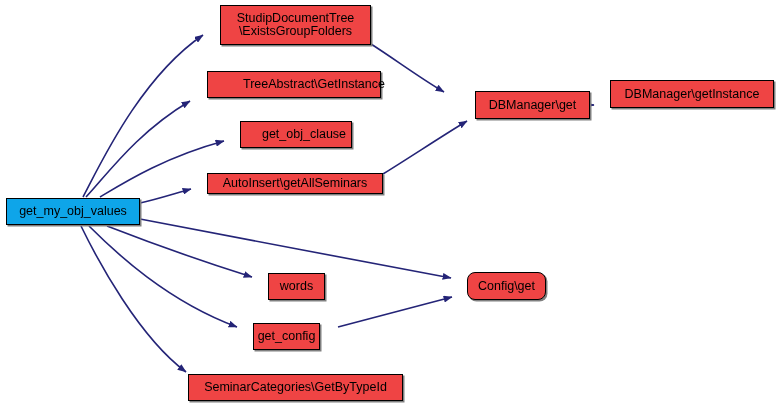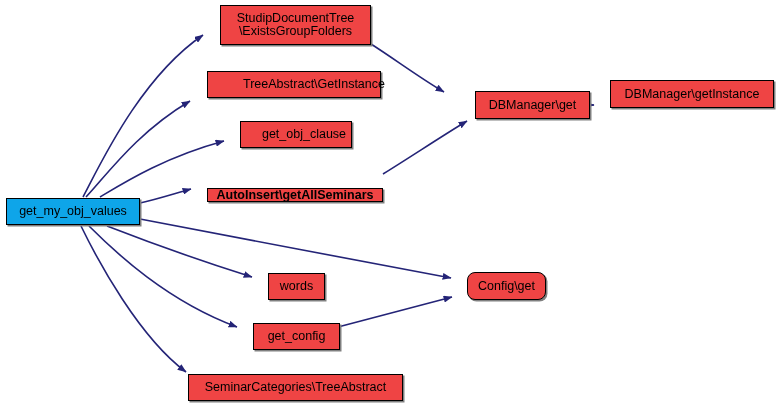--- a/index.html
+++ b/index.html
@@ -79,31 +79,31 @@
   <div class="node" style="left: 220px; top: 5px; width: 151px; height: 40px;">
     <span class="node-label">StudipDocumentTree
 \ExistsGroupFolders</span>
   </div>
   <div class="node" style="left: 207px; top: 71px; width: 174px; height: 27px; padding-left: 40px;">
     <span class="node-label">TreeAbstract\GetInstance</span>
   </div>
   <div class="node" style="left: 240px; top: 121px; width: 112px; height: 27px; padding-left: 16px;">
     <span class="node-label">get_obj_clause</span>
   </div>
-  <div class="node" style="left: 207px; top: 188px; width: 176px; height: 14px; font-weight: bold;">
+  <div class="node" style="left: 207px; top: 173px; width: 176px; height: 21px;">
     <span class="node-label">AutoInsert\getAllSeminars</span>
   </div>
   <div class="node" style="left: 268px; top: 273px; width: 57px; height: 27px;">
     <span class="node-label">words</span>
   </div>
-  <div class="node" style="left: 253px; top: 323px; width: 87px; height: 27px;">
+  <div class="node" style="left: 253px; top: 323px; width: 67px; height: 27px;">
     <span class="node-label">get_config</span>
   </div>
   <div class="node" style="left: 188px; top: 374px; width: 215px; height: 27px;">
-    <span class="node-label">SeminarCategories\TreeAbstract</span>
+    <span class="node-label">SeminarCategories\GetByTypeId</span>
   </div>
   <div class="node" style="left: 448px; top: 91px; width: 115px; height: 28px; margin-left: 27px;">
     <span class="node-label">DBManager\get</span>
   </div>
   <div class="node" style="left: 467px; top: 272px; width: 79px; height: 28px; border-radius: 8px;">
     <span class="node-label">Config\get</span>
   </div>
   <div class="node" style="left: 610px; top: 80px; width: 164px; height: 28px;">
     <span class="node-label">DBManager\getInstance</span>
   </div>

